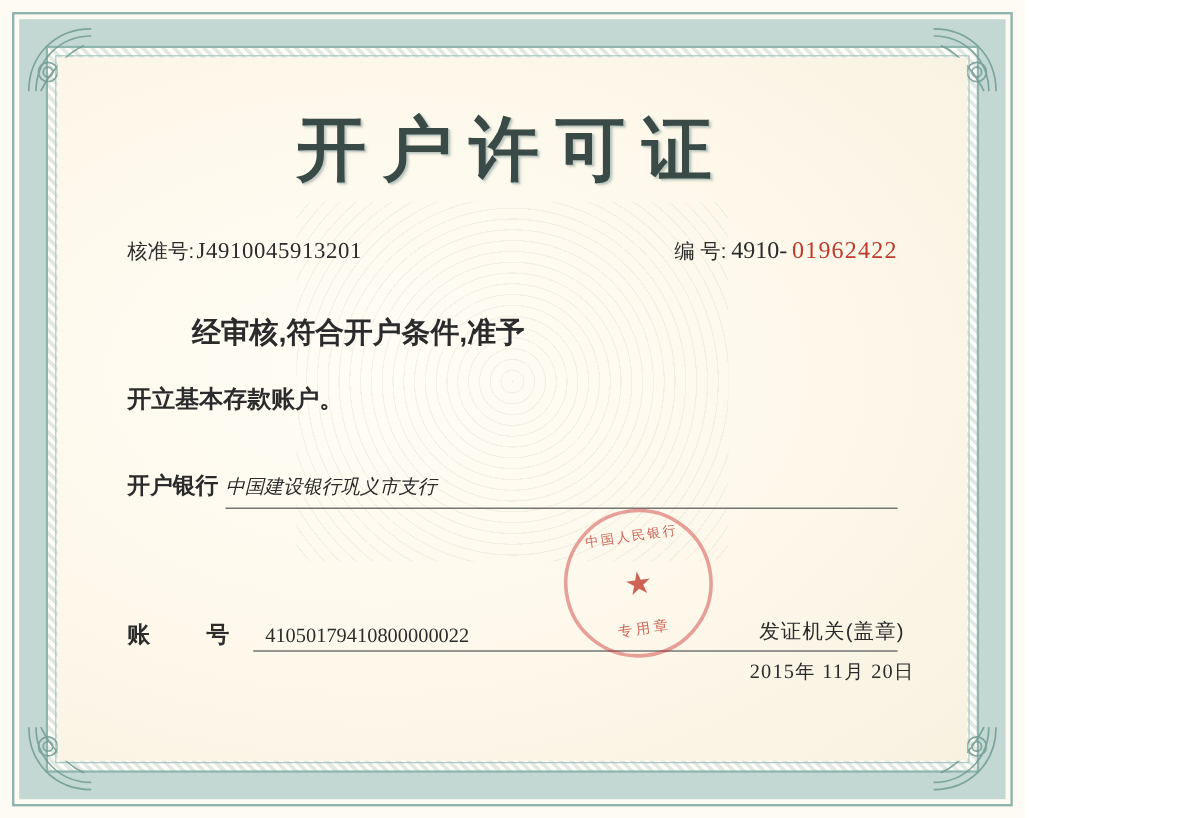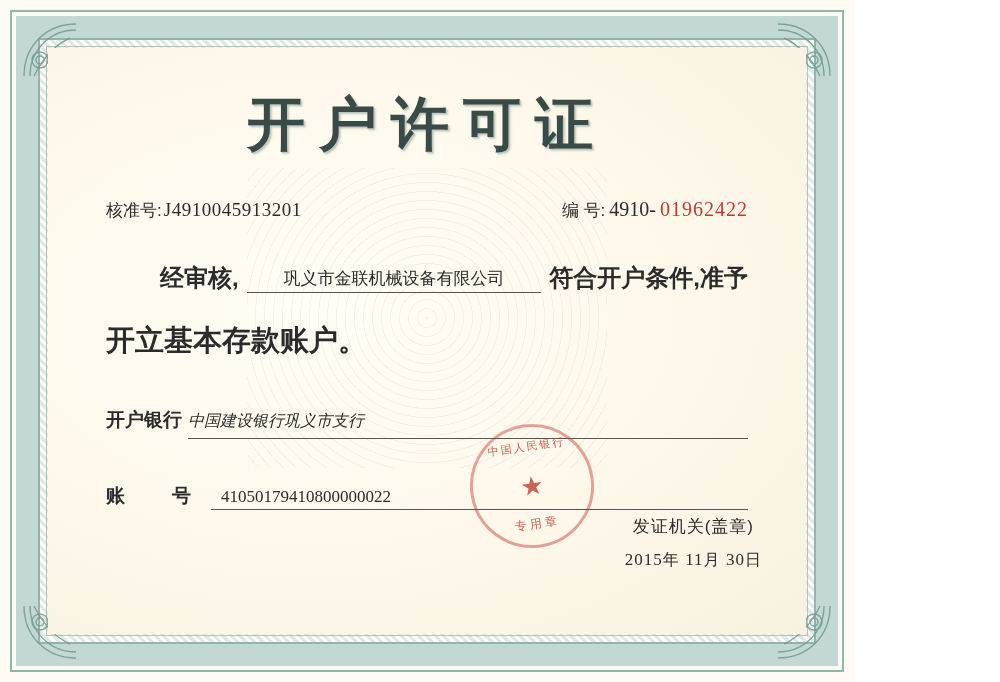--- a/index.html
+++ b/index.html
@@ -146,21 +146,21 @@
     border-bottom: 1px solid #555;
     margin: 0 8px;
     text-align: center;
     font-size: 17px;
     font-weight: normal;
     padding-bottom: 2px;
     position: relative;
     top: -2px;
   }
   .body-line2 {
-    font-size: 29px;
+    font-size: 20px;
     font-weight: bold;
     margin-top: 26px;
     padding-left: 0;
   }
   .row-rep {
     display: flex;
     align-items: baseline;
     margin-top: 46px;
     font-size: 19px;
     font-weight: bold;
@@ -186,21 +186,21 @@
     font-style: italic;
   }
   .row-acct {
     display: flex;
     align-items: baseline;
     margin-top: 44px;
     font-size: 19px;
     font-weight: bold;
     white-space: nowrap;
   }
-  .row-acct .label-sp { letter-spacing: 14px; }
+  .row-acct .label-sp { letter-spacing: 14px; margin-top: 48px; }
   .row-acct .fill-acct {
     flex: 1;
     border-bottom: 1px solid #555;
     margin-left: 6px;
     font-family: "Liberation Serif", serif;
     font-size: 17px;
     font-weight: normal;
     padding: 0 0 2px 10px;
   }
   .issuer {
@@ -324,21 +324,20 @@
         <div class="serial">
           <span class="label">编 号:</span>
           <span class="prefix">4910-</span>
           <span class="number">01962422</span>
         </div>
       </div>
 
       <div class="body-line">
         <span class="indent"></span>
         <span>经审核,</span>
-        <span class="fill">巩义市金联机械设备有限公司</span>
         <span>符合开户条件,准予</span>
       </div>
 
       <div class="body-line2">开立基本存款账户。</div>
 
       <div class="row-rep">
         <span>开户银行</span>
         <span class="fill-bank">中国建设银行巩义市支行</span>
       </div>
 
@@ -351,19 +350,19 @@
         <div class="arc-top">中国人民银行</div>
         <div class="star">★</div>
         <div class="arc-bottom">专用章</div>
       </div>
 
       <div class="issuer">
         <div class="org">发证机关(盖章)</div>
         <div class="date">
           <span class="num">2015</span><span>年</span>
           <span class="num">11</span><span>月</span>
-          <span class="num">30</span><span>日</span>
+          <span class="num">20</span><span>日</span>
         </div>
       </div>
 
     </div>
   </div>
 </div>
 
 </body></html>

